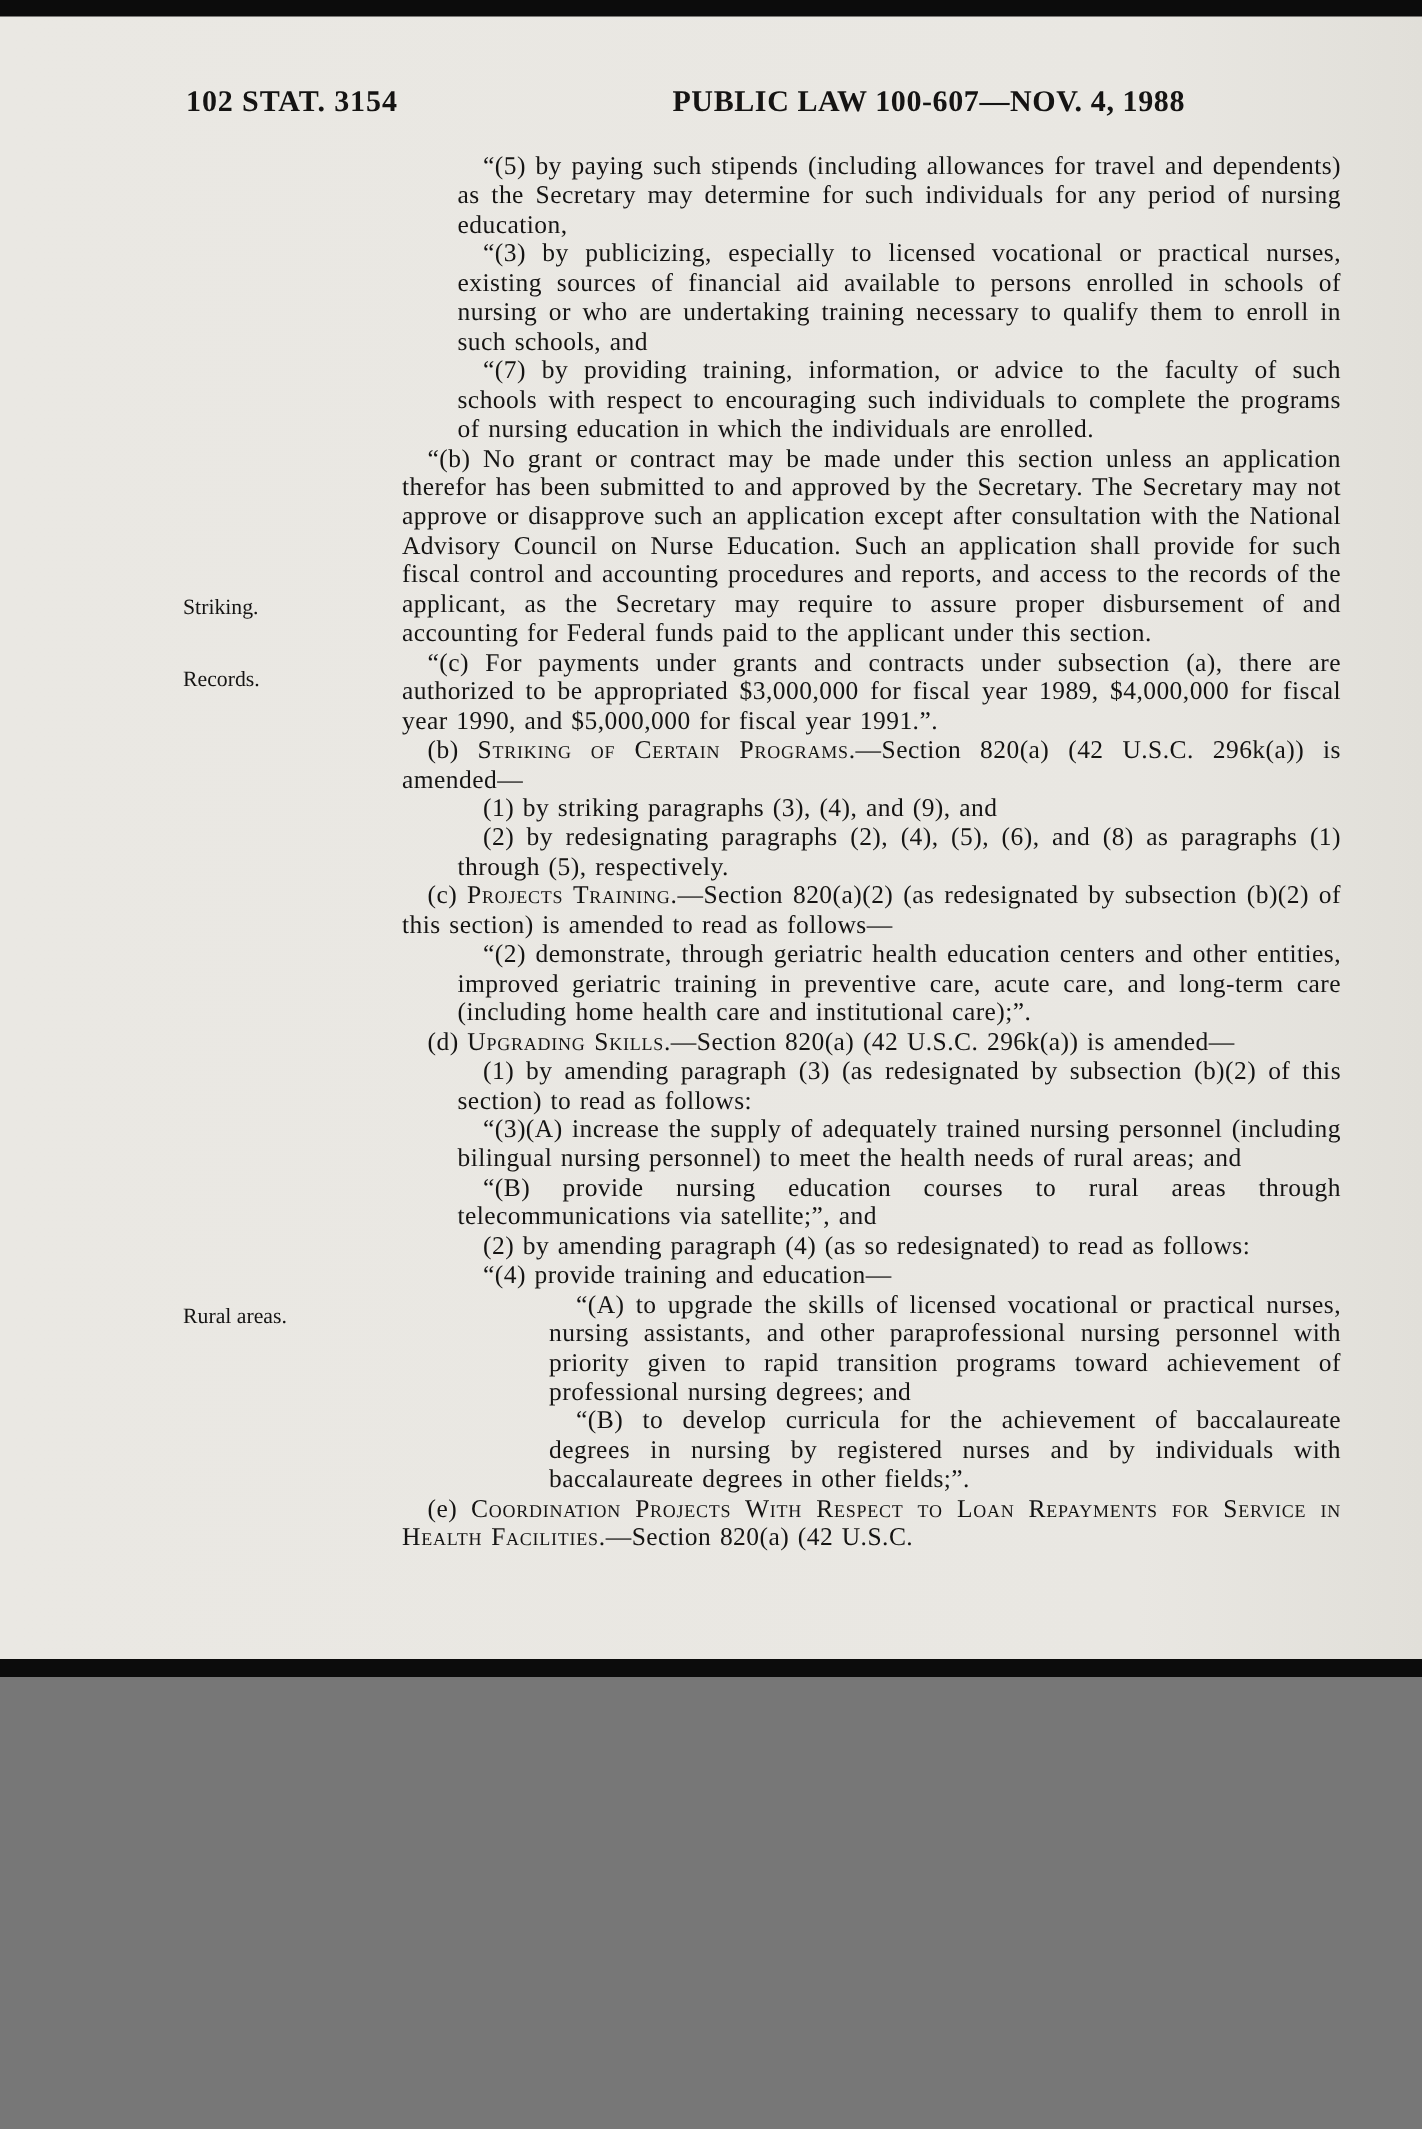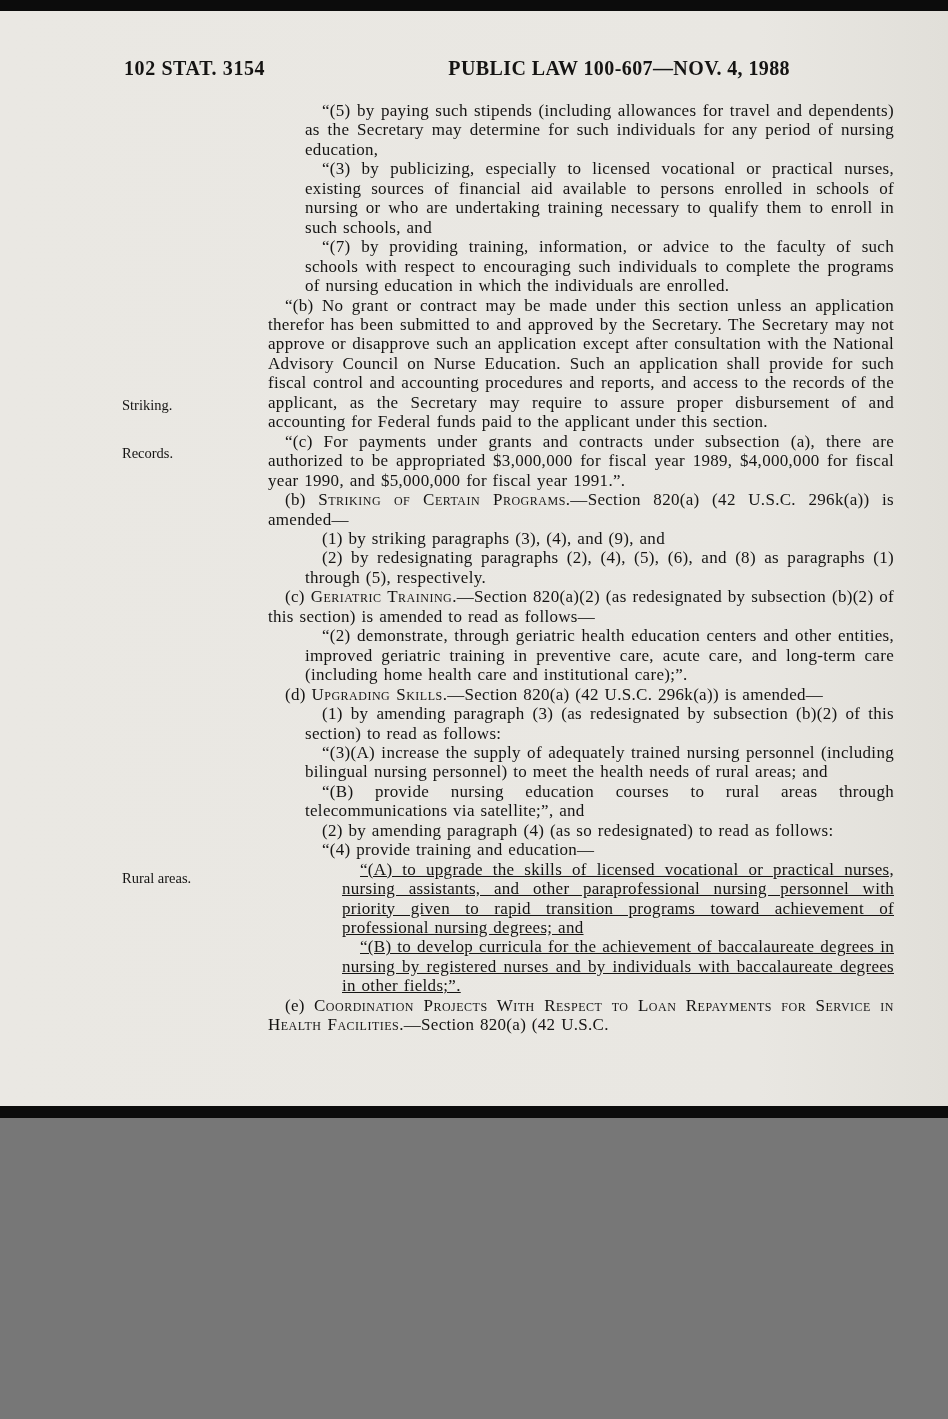--- a/index.html
+++ b/index.html
@@ -28,21 +28,21 @@
 
   .text-col{
     position:absolute;left:268px;top:101px;width:626px;
     font-size:17px;line-height:19.45px;
     text-align:justify;
     letter-spacing:.3px;word-spacing:1.2px;
   }
   .para{margin:0;}
   .indent-0{margin-left:0;text-indent:17px;}
   .indent-1{margin-left:37px;text-indent:17px;}
-  .indent-2{margin-left:74px;text-indent:18px;text-decoration:underline;}
+  .indent-2{margin-left:98px;text-indent:18px;}
   .smallcaps{font-variant:small-caps;letter-spacing:.5px;}
 
   .margin-note{
     position:absolute;left:122px;font-size:14.5px;line-height:18px;
     white-space:nowrap;
   }
   .mn-reports{top:396px;}
   .mn-records{top:414px;margin-top:30px;}
   .mn-rural{top:869px;}
 </style>
@@ -66,21 +66,21 @@
 
   <div class="text-col">
       <div class="para indent-1"><span class="run">“(5) by paying such stipends (including allowances for travel and dependents) as the Secretary may determine for such individuals for any period of nursing education,</span></div>
       <div class="para indent-1"><span class="run">“(3) by publicizing, especially to licensed vocational or practical nurses, existing sources of financial aid available to persons enrolled in schools of nursing or who are undertaking training necessary to qualify them to enroll in such schools, and</span></div>
       <div class="para indent-1"><span class="run">“(7) by providing training, information, or advice to the faculty of such schools with respect to encouraging such individuals to complete the programs of nursing education in which the individuals are enrolled.</span></div>
       <div class="para indent-0"><span class="run">“(b) No grant or contract may be made under this section unless an application therefor has been submitted to and approved by the Secretary. The Secretary may not approve or disapprove such an application except after consultation with the National Advisory Council on Nurse Education. Such an application shall provide for such fiscal control and accounting procedures and reports, and access to the records of the applicant, as the Secretary may require to assure proper disbursement of and accounting for Federal funds paid to the applicant under this section.</span></div>
       <div class="para indent-0"><span class="run">“(c) For payments under grants and contracts under subsection (a), there are authorized to be appropriated $3,000,000 for fiscal year 1989, $4,000,000 for fiscal year 1990, and $5,000,000 for fiscal year 1991.”.</span></div>
       <div class="para indent-0"><span class="run">(b) </span><span class="smallcaps">Striking of Certain Programs</span><span class="run">.—Section 820(a) (42 U.S.C. 296k(a)) is amended—</span></div>
       <div class="para indent-1"><span class="run">(1) by striking paragraphs (3), (4), and (9), and</span></div>
       <div class="para indent-1"><span class="run">(2) by redesignating paragraphs (2), (4), (5), (6), and (8) as paragraphs (1) through (5), respectively.</span></div>
-      <div class="para indent-0"><span class="run">(c) </span><span class="smallcaps">Geriatric Training</span><span class="run">.—Section 820(a)(2) (as redesignated by subsection (b)(2) of this section) is amended to read as follows—</span></div>
+      <div class="para indent-0"><span class="run">(c) </span><span class="smallcaps">Projects Training</span><span class="run">.—Section 820(a)(2) (as redesignated by subsection (b)(2) of this section) is amended to read as follows—</span></div>
       <div class="para indent-1"><span class="run">“(2) demonstrate, through geriatric health education centers and other entities, improved geriatric training in preventive care, acute care, and long-term care (including home health care and institutional care);”.</span></div>
       <div class="para indent-0"><span class="run">(d) </span><span class="smallcaps">Upgrading Skills</span><span class="run">.—Section 820(a) (42 U.S.C. 296k(a)) is amended—</span></div>
       <div class="para indent-1"><span class="run">(1) by amending paragraph (3) (as redesignated by subsection (b)(2) of this section) to read as follows:</span></div>
       <div class="para indent-1"><span class="run">“(3)(A) increase the supply of adequately trained nursing personnel (including bilingual nursing personnel) to meet the health needs of rural areas; and</span></div>
       <div class="para indent-1"><span class="run">“(B) provide nursing education courses to rural areas through telecommunications via satellite;”, and</span></div>
       <div class="para indent-1"><span class="run">(2) by amending paragraph (4) (as so redesignated) to read as follows:</span></div>
       <div class="para indent-1"><span class="run">“(4) provide training and education—</span></div>
       <div class="para indent-2"><span class="run">“(A) to upgrade the skills of licensed vocational or practical nurses, nursing assistants, and other paraprofessional nursing personnel with priority given to rapid transition programs toward achievement of professional nursing degrees; and</span></div>
       <div class="para indent-2"><span class="run">“(B) to develop curricula for the achievement of baccalaureate degrees in nursing by registered nurses and by individuals with baccalaureate degrees in other fields;”.</span></div>
       <div class="para indent-0"><span class="run">(e) </span><span class="smallcaps">Coordination Projects With Respect to Loan Repayments for Service in Health Facilities</span><span class="run">.—Section 820(a) (42 U.S.C.</span></div>

